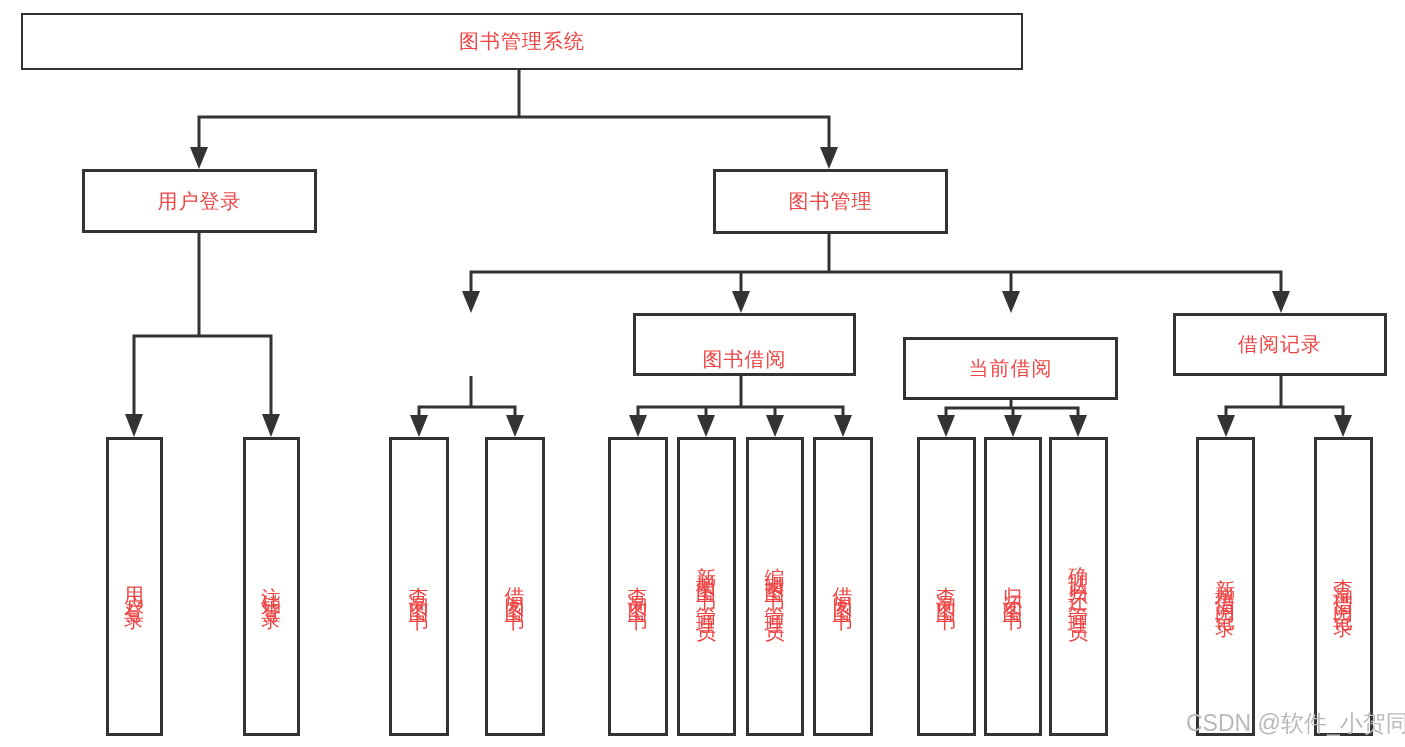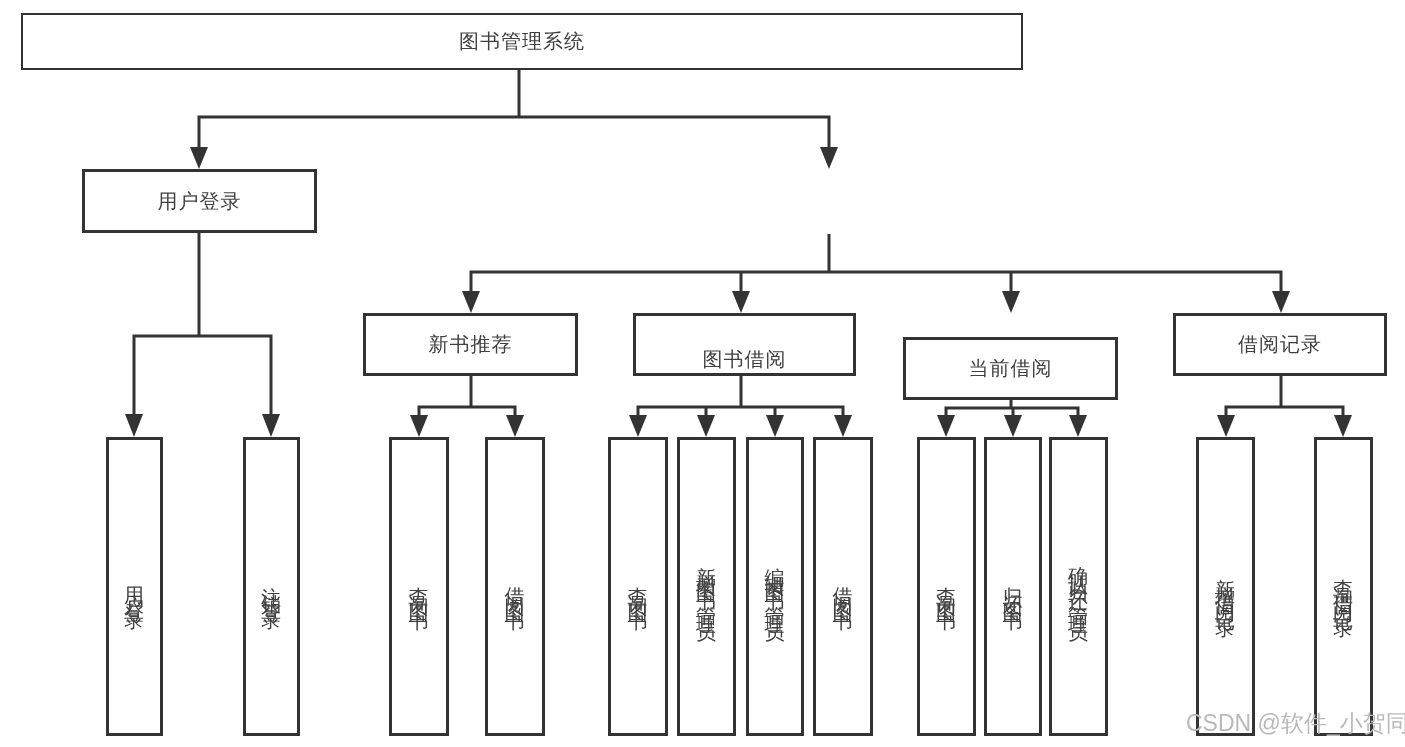--- a/index.html
+++ b/index.html
@@ -19,21 +19,21 @@
     position: absolute;
     left: 0;
     top: 0;
     z-index: 0;
   }
   .box {
     position: absolute;
     box-sizing: border-box;
     background: #ffffff;
     border: 3px solid #333333;
-    color: #404040;
+    color: #ef4444;
     display: flex;
     align-items: center;
     justify-content: center;
     z-index: 1;
   }
   .box--root {
     border-width: 2px;
   }
   .hlabel {
     font-size: 20px;
@@ -113,24 +113,24 @@
     </g>
   </svg>
 
   <div class="box box--root" style="left:21px; top:13px; width:1002px; height:57px;">
     <span class="hlabel">图书管理系统</span>
   </div>
 
   <div class="box" style="left:82px; top:169px; width:235px; height:64px;">
     <span class="hlabel">用户登录</span>
   </div>
+  <div class="box" style="left:713px; top:169px; width:235px; height:65px;">
+    <span class="hlabel">图书管理</span>
+  </div>
 
-  <div class="box" style="left:363px; top:313px; width:215px; height:63px;">
-    <span class="hlabel">新书推荐</span>
-  </div>
   <div class="box" style="left:633px; top:313px; width:223px; height:63px;align-items:flex-end;">
     <span class="hlabel">图书借阅</span>
   </div>
   <div class="box" style="left:903px; top:313px; width:215px; height:63px;margin-top:24px;">
     <span class="hlabel">当前借阅</span>
   </div>
   <div class="box" style="left:1173px; top:313px; width:214px; height:63px;">
     <span class="hlabel">借阅记录</span>
   </div>
 

